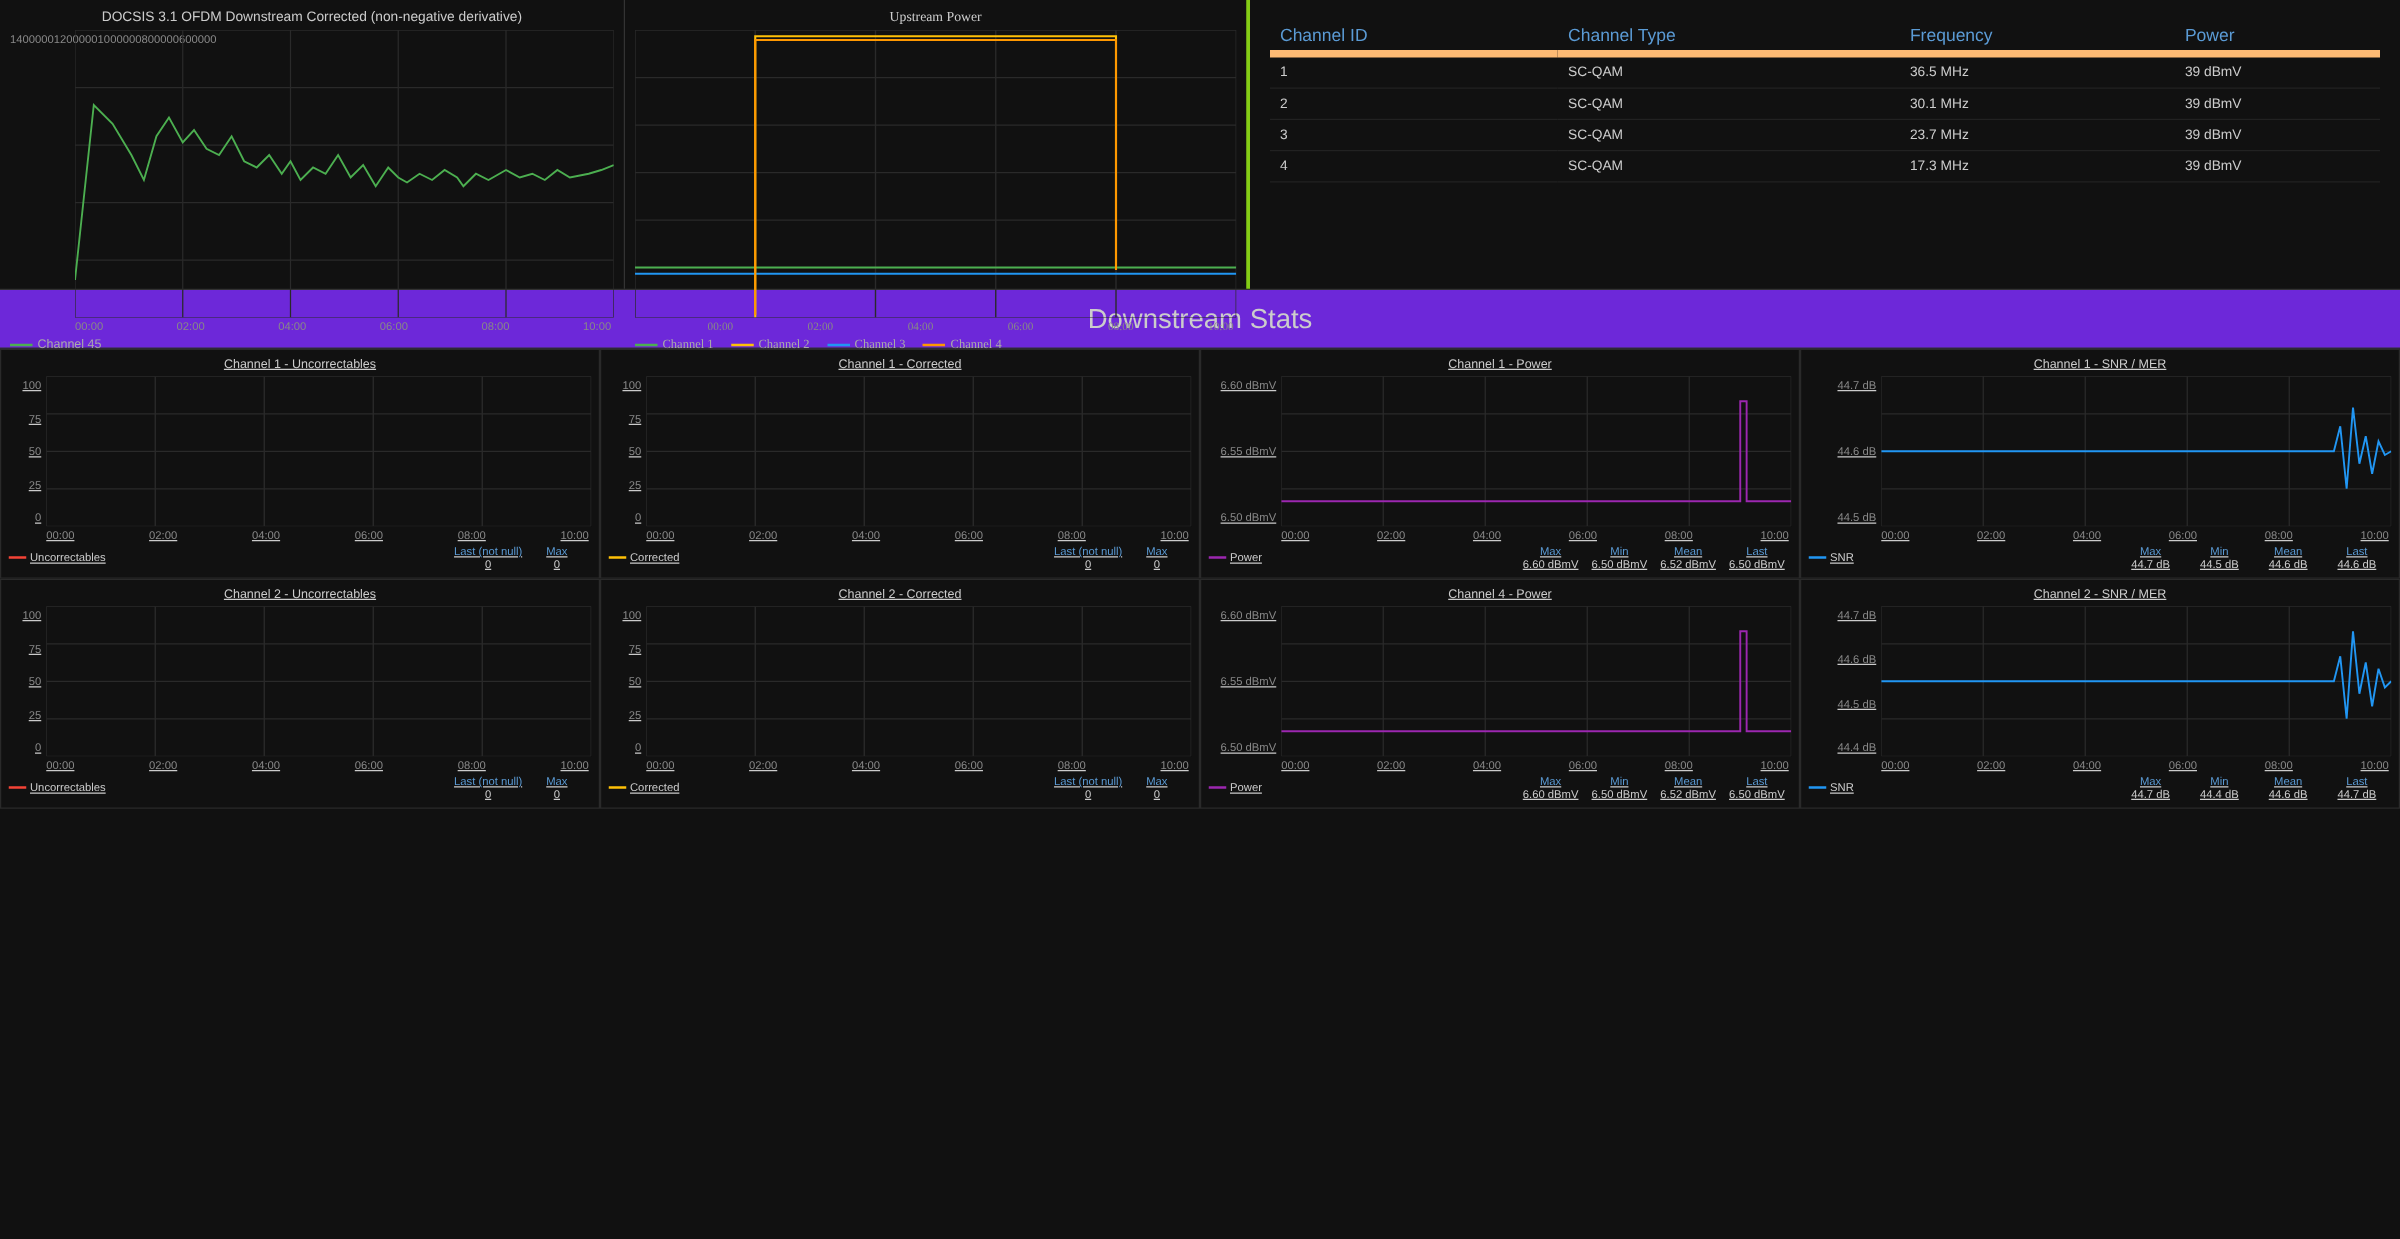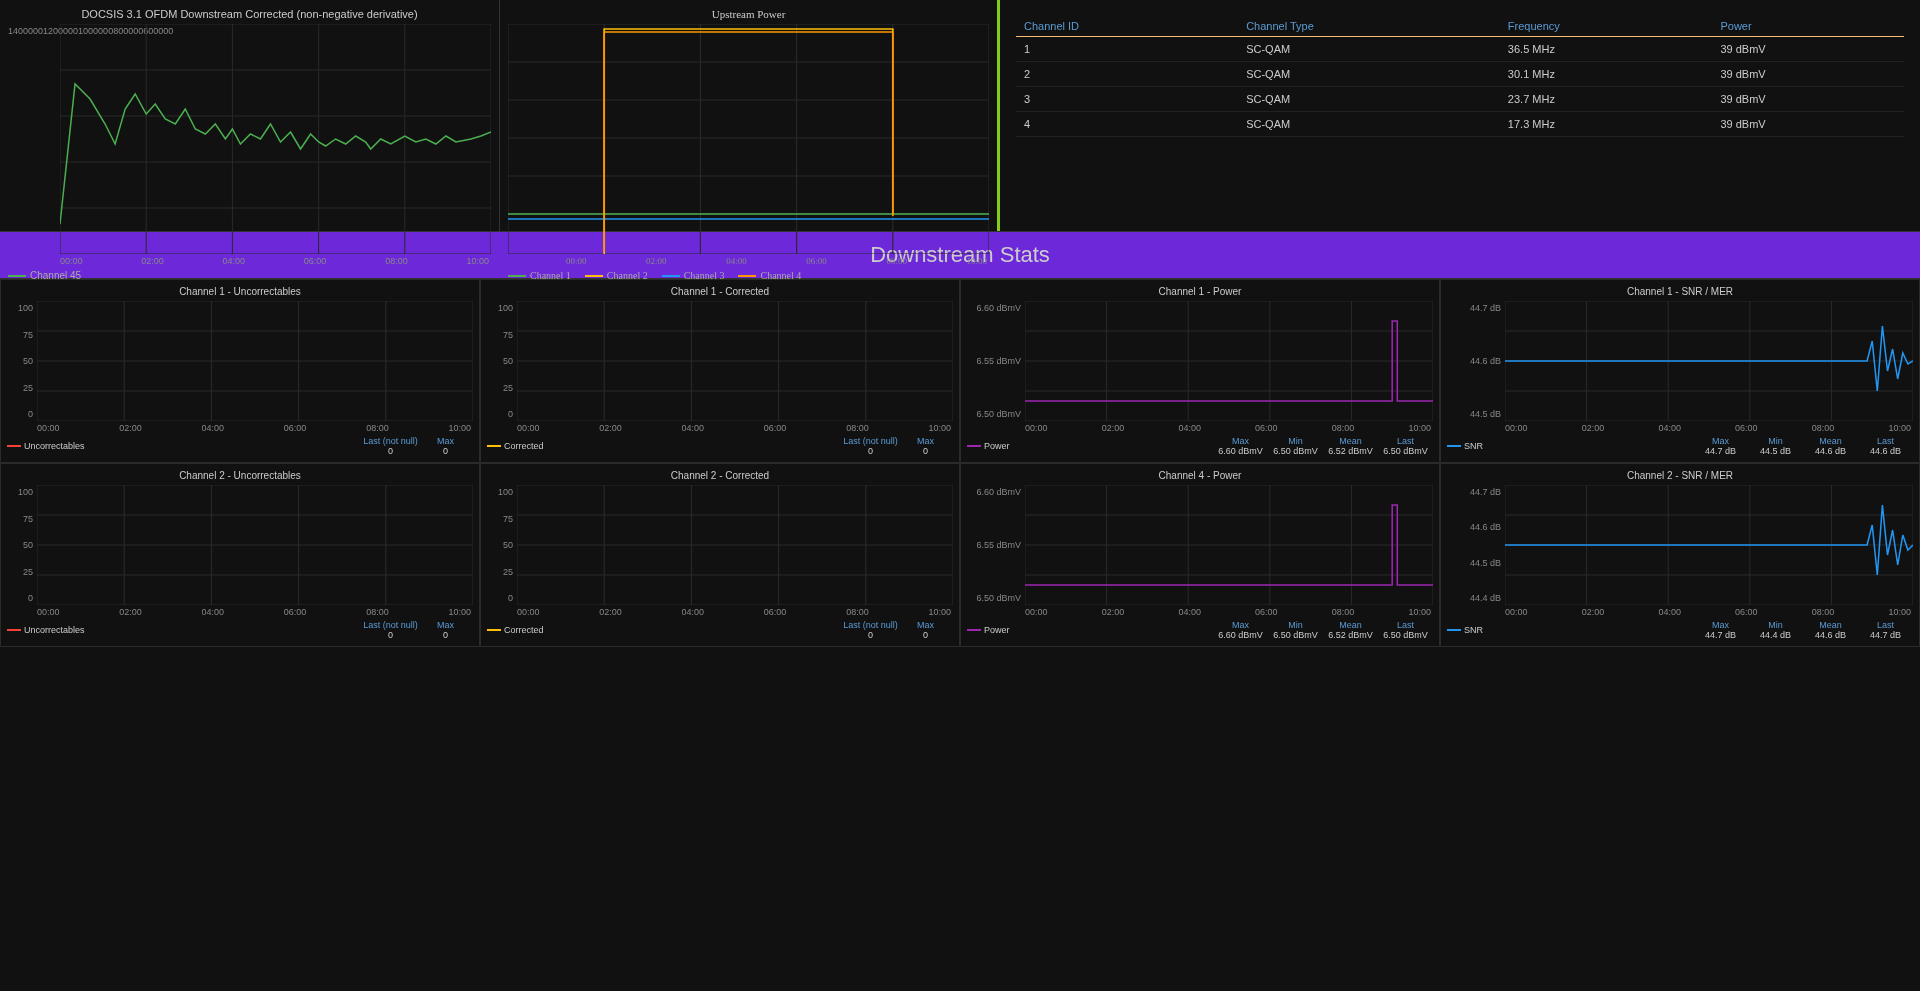--- a/index.html
+++ b/index.html
@@ -68,22 +68,22 @@
     .stats-table {
       width: 100%;
       border-collapse: collapse;
       margin-top: 8px;
     }
     .stats-table th {
       color: #5b9bd5;
       font-weight: normal;
       text-align: left;
       padding: 4px 8px;
-      border-bottom: 1px solid #fdba74;
-      font-size: 11px;
+      border-bottom: 6px solid #fdba74;
+      font-size: 14px;
     }
     .stats-table td {
       padding: 6px 8px;
       color: #ccc;
       border-bottom: 1px solid #222;
       font-size: 11px;
     }
 
     
     .downstream-header {
@@ -93,20 +93,21 @@
       color: #ccc;
       border-bottom: 1px solid #333;
       background: #6d28d9;
     }
 
     
     .charts-grid {
       display: grid;
       grid-template-columns: repeat(4, 1fr);
       gap: 0;
+      text-decoration: underline;
     }
 
     .chart-cell {
       border: 1px solid #2a2a2a;
       padding: 6px;
       background: #111;
       position: relative;
     }
 
     .chart-cell-title {

